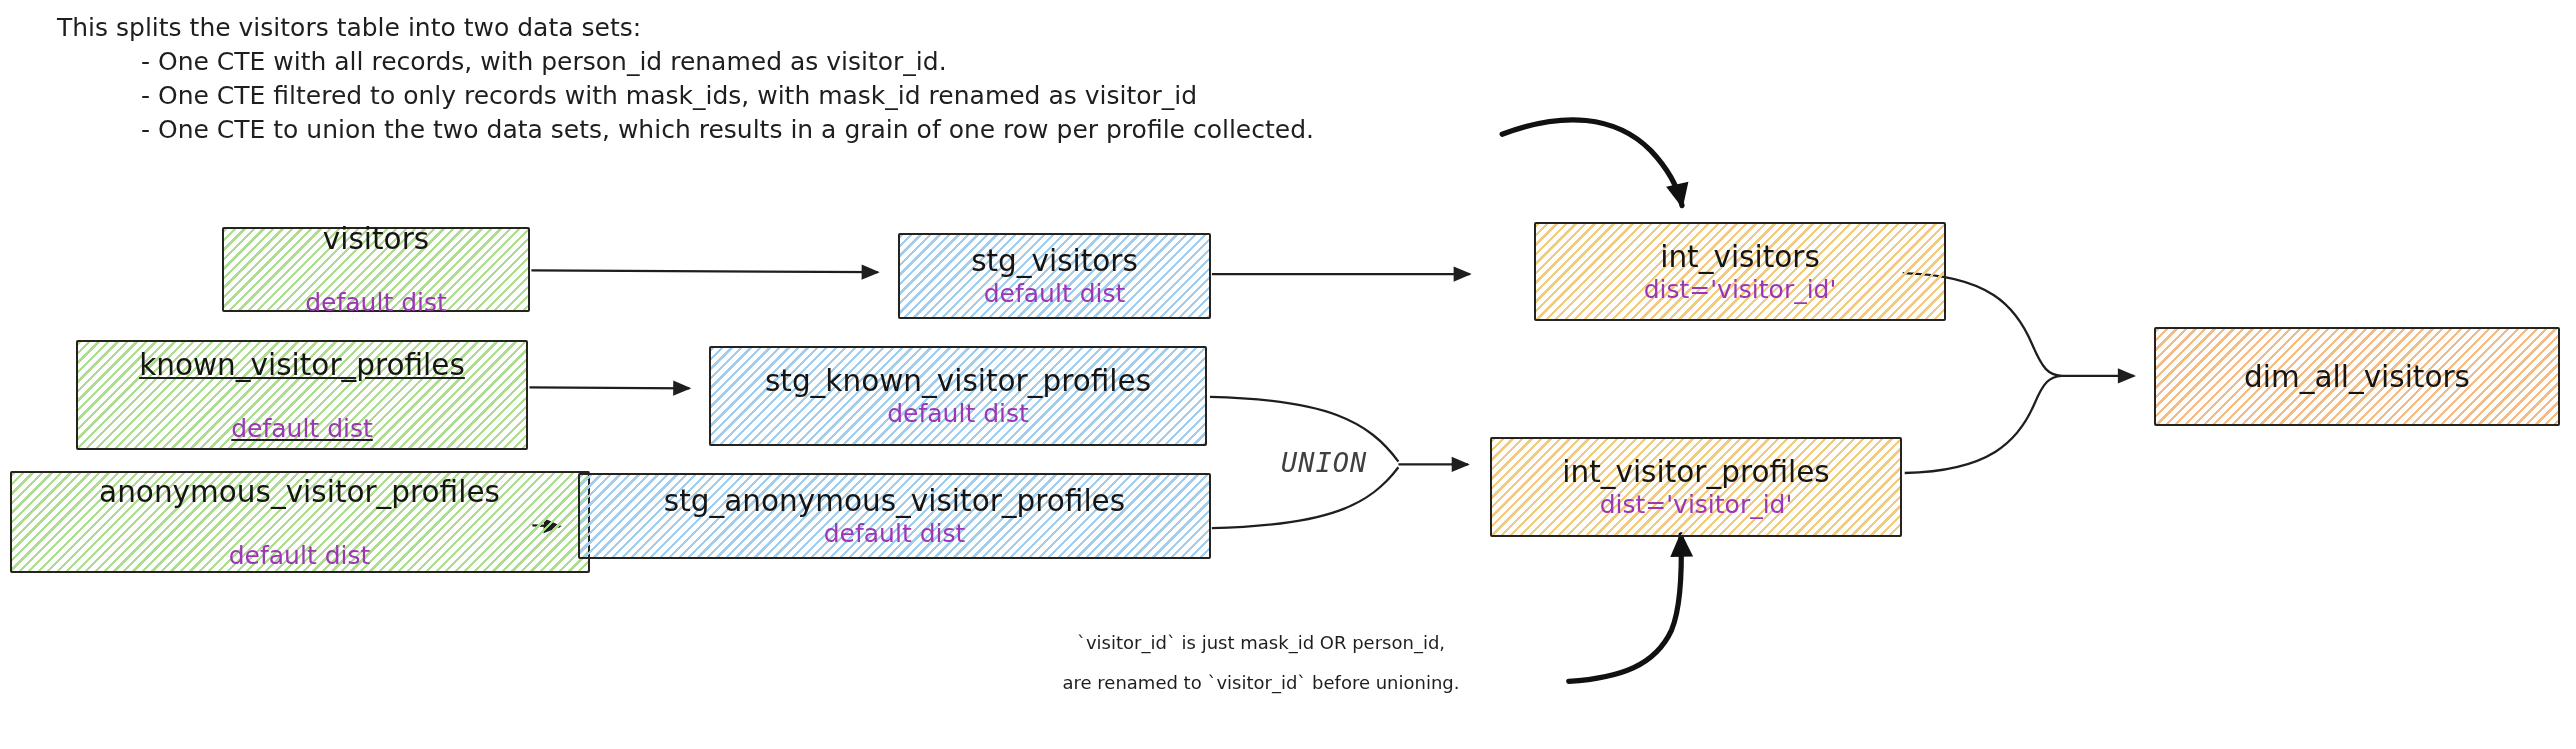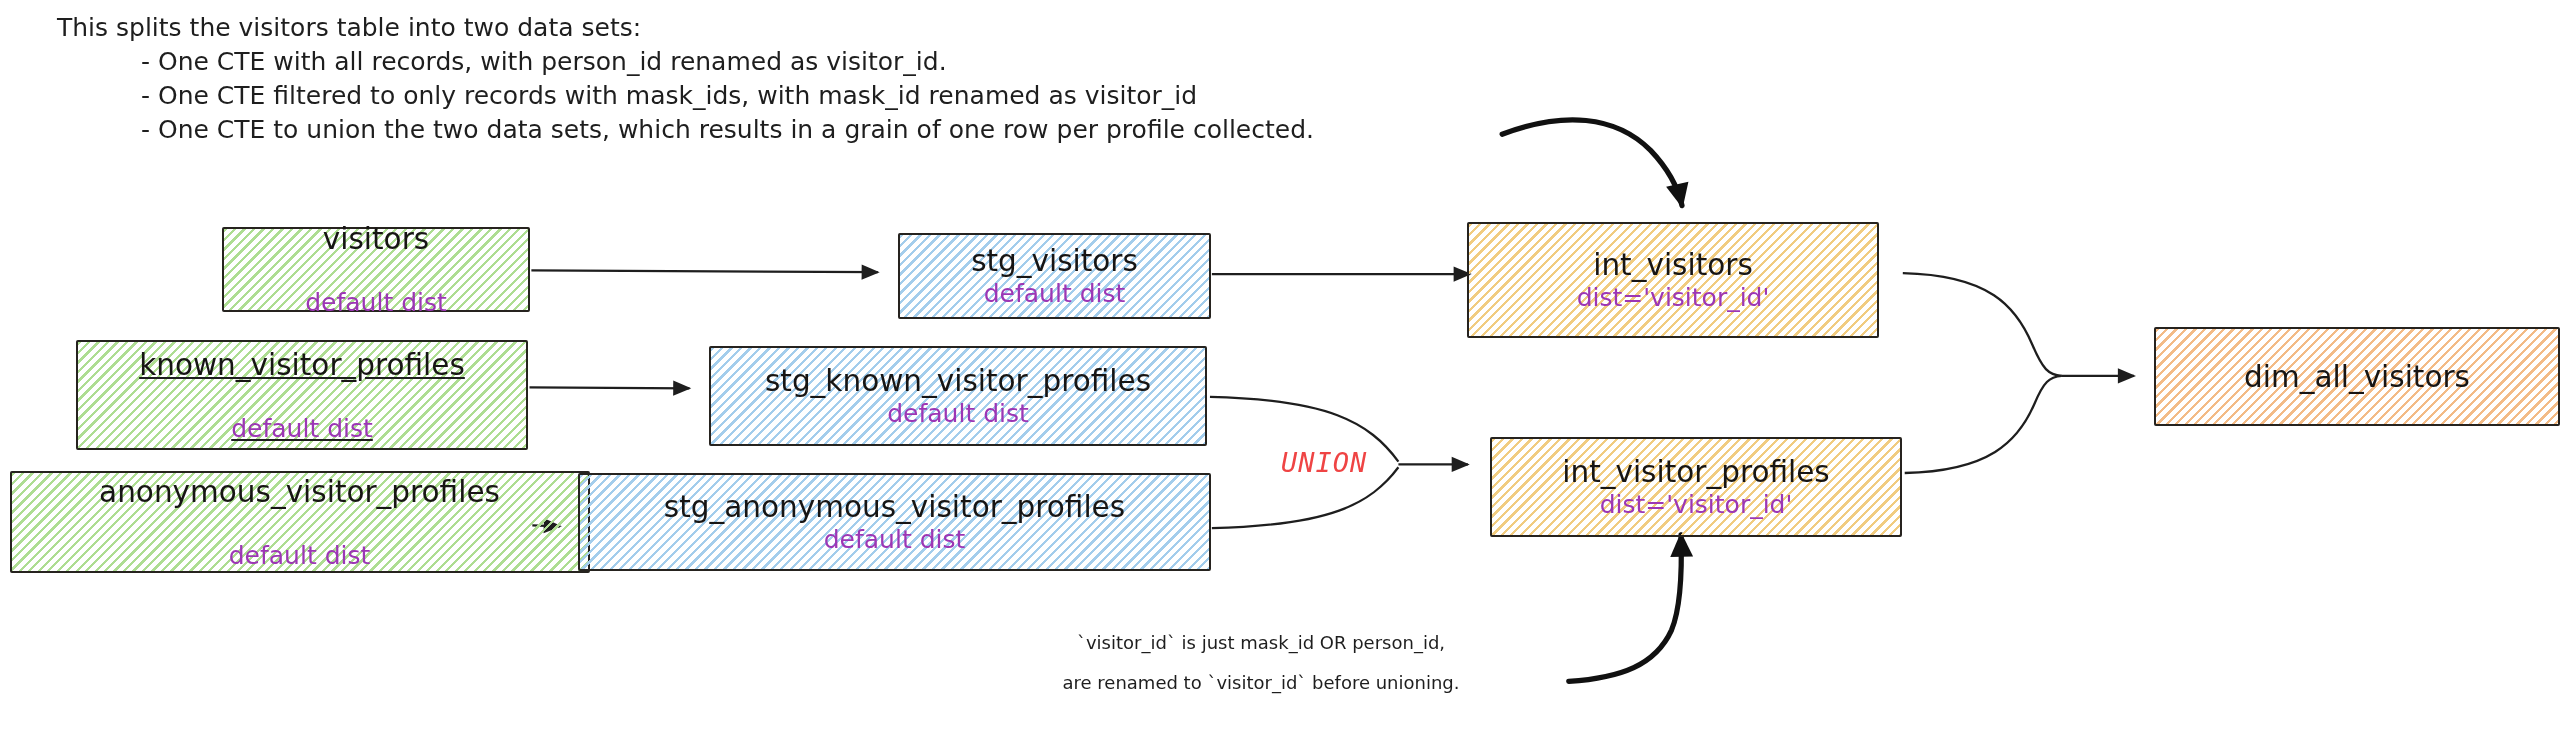--- a/index.html
+++ b/index.html
@@ -26,21 +26,21 @@
   .node .title{font-size:29.5px;color:#171514;white-space:nowrap;}
   .node .subtitle{font-size:25px;color:var(--annotation-purple,#9c36b5);white-space:nowrap;}
   .hatch-green{background-image:repeating-linear-gradient(135deg,var(--source-green,#aedd92) 0 2.3px,transparent 2.3px 6.7px);gap:32px;}
   .hatch-blue{background-image:repeating-linear-gradient(135deg,var(--staging-blue,#a3cdec) 0 2.3px,transparent 2.3px 6.7px);}
   .hatch-yellow{background-image:repeating-linear-gradient(135deg,var(--intermediate-yellow,#f1cc80) 0 2.3px,transparent 2.3px 6.7px);}
   .hatch-orange{background-image:repeating-linear-gradient(135deg,var(--mart-orange,#f3bb86) 0 2.3px,transparent 2.3px 6.7px);}
   
   .union-label{
     position:absolute;left:1281px;top:447px;
     font-family:"DejaVu Sans Mono", monospace;font-style:italic;
-    font-size:27px;letter-spacing:1px;color:#ef4444;white-space:nowrap;
+    font-size:27px;letter-spacing:1px;color:#404040;white-space:nowrap;
   }
   .edges{position:absolute;left:0;top:0;width:2576px;height:749px;pointer-events:none;}
 </style>
 </head>
 <body>
 
 <div class="canvas">
 
   <div class="top-note">
     <div>This splits the visitors table into two data sets:</div>
@@ -97,26 +97,26 @@
   </div>
 
   <div class="node hatch-blue" style="left:898px;top:233px;width:313px;height:86px;">
     <span class="title">stg_visitors</span>
     <span class="subtitle">default dist</span>
   </div>
   <div class="node hatch-blue" style="left:709px;top:346px;width:498px;height:100px;">
     <span class="title">stg_known_visitor_profiles</span>
     <span class="subtitle">default dist</span>
   </div>
-  <div class="node hatch-blue" style="left:578px;top:473px;width:633px;height:98px;justify-content:center;">
+  <div class="node hatch-blue" style="left:578px;top:473px;width:633px;height:86px;justify-content:center;">
     <span class="title">stg_anonymous_visitor_profiles</span>
     <span class="subtitle">default dist</span>
   </div>
 
-  <div class="node hatch-yellow" style="left:1467px;top:222px;width:412px;height:116px;">
+  <div class="node hatch-yellow" style="left:1534px;top:222px;width:412px;height:99px;">
     <span class="title">int_visitors</span>
     <span class="subtitle">dist='visitor_id'</span>
   </div>
   <div class="node hatch-yellow" style="left:1490px;top:419px;width:412px;height:100px;margin-top:18px;">
     <span class="title">int_visitor_profiles</span>
     <span class="subtitle">dist='visitor_id'</span>
   </div>
 
   <div class="node hatch-orange" style="left:2154px;top:327px;width:406px;height:99px;">
     <span class="title">dim_all_visitors</span>

